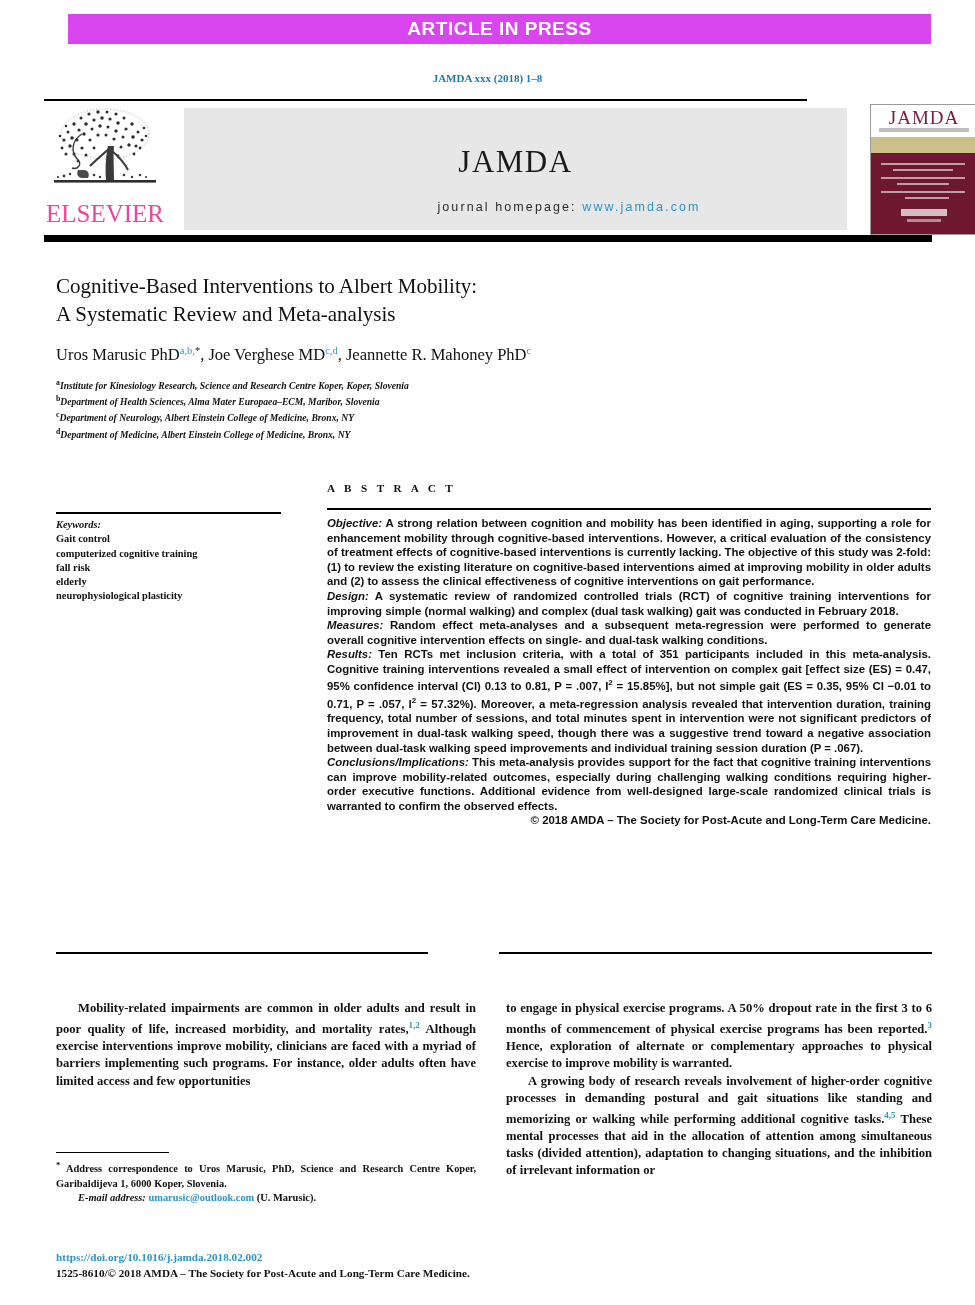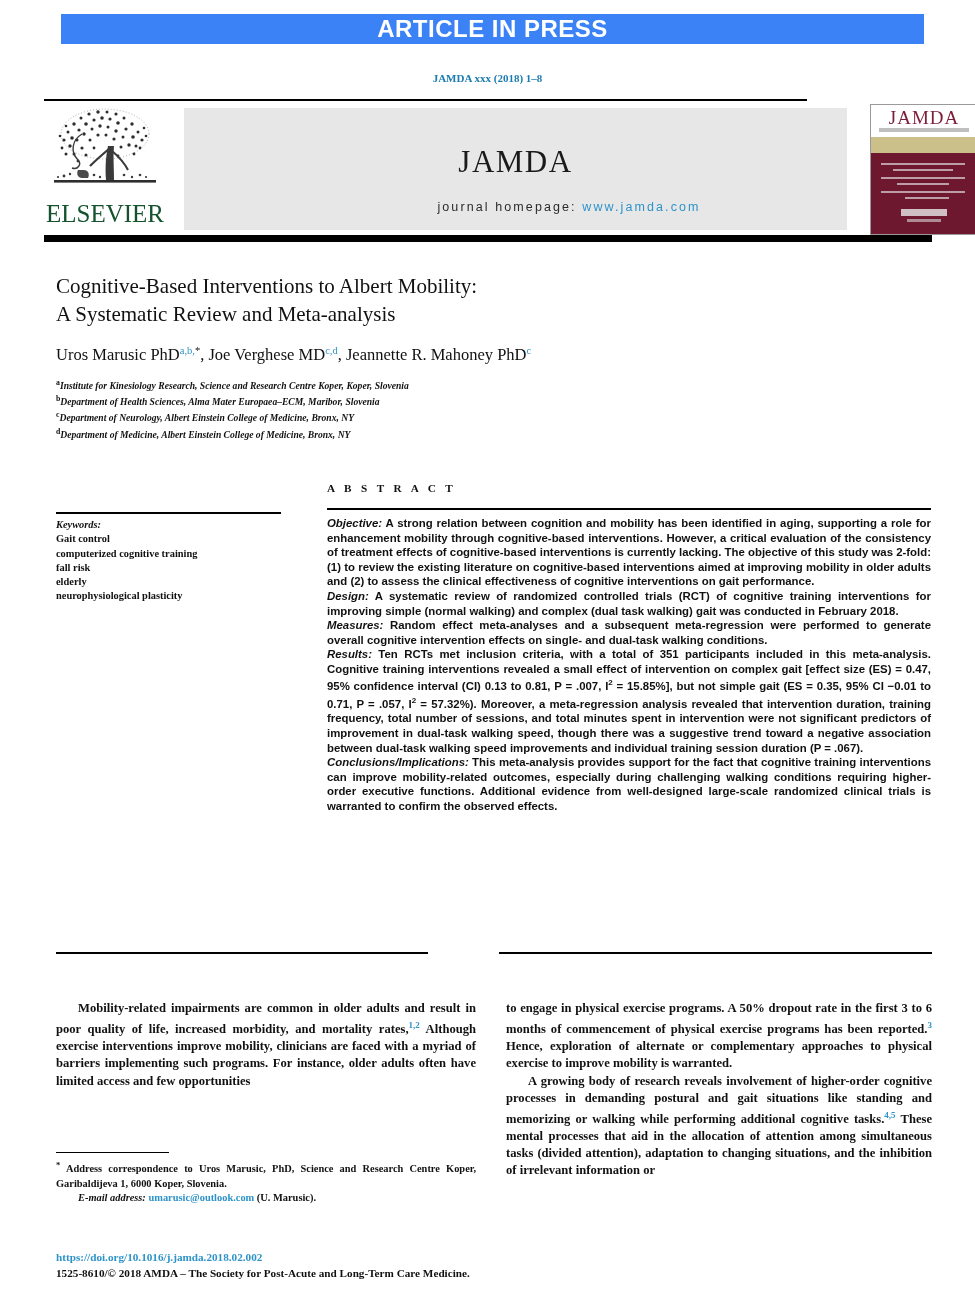--- a/index.html
+++ b/index.html
@@ -12,29 +12,29 @@
     height: 1305px;
     font-family: "Liberation Serif", "DejaVu Serif", serif;
     color: #000000;
     position: relative;
     overflow: hidden;
   }
 
   
   .press-banner {
     position: absolute;
-    left: 61px;
+    left: 68px;
     top: 14px;
     width: 863px;
     height: 30px;
-    background: #3b82f6;
+    background: #d946ef;
     color: #ffffff;
     font-family: "Liberation Sans", sans-serif;
     font-weight: bold;
-    font-size: 24px;
+    font-size: 19px;
     letter-spacing: 0.5px;
     display: flex;
     align-items: center;
     justify-content: center;
   }
 
   
   .citation-line {
     position: absolute;
     left: 0;
@@ -85,21 +85,21 @@
     top: 0;
     width: 114px;
     height: 98px;
   }
   .elsevier-word {
     position: absolute;
     left: 0;
     top: 97px;
     width: 122px;
     text-align: center;
-    color: #14532d;
+    color: #ec4899;
     font-family: "Liberation Serif", serif;
     font-size: 25px;
     letter-spacing: 0px;
     line-height: 1;
   }
 
   .journal-band {
     position: absolute;
     left: 140px;
     top: 8px;
@@ -448,20 +448,21 @@
 </div>
 
 <div class="abstract-head">A B S T R A C T</div>
 <div class="abs-rule"></div>
 <div class="abstract-body">
   <p><span class="lbl">Objective:</span><span> A strong relation between cognition and mobility has been identified in aging, supporting a role for enhancement mobility through cognitive-based interventions. However, a critical evaluation of the consistency of treatment effects of cognitive-based interventions is currently lacking. The objective of this study was 2-fold: (1) to review the existing literature on cognitive-based interventions aimed at improving mobility in older adults and (2) to assess the clinical effectiveness of cognitive interventions on gait performance.</span></p>
   <p><span class="lbl">Design:</span><span> A systematic review of randomized controlled trials (RCT) of cognitive training interventions for improving simple (normal walking) and complex (dual task walking) gait was conducted in February 2018.</span></p>
   <p><span class="lbl">Measures:</span><span> Random effect meta-analyses and a subsequent meta-regression were performed to generate overall cognitive intervention effects on single- and dual-task walking conditions.</span></p>
   <p><span class="lbl">Results:</span><span> Ten RCTs met inclusion criteria, with a total of 351 participants included in this meta-analysis. Cognitive training interventions revealed a small effect of intervention on complex gait [effect size (ES) = 0.47, 95% confidence interval (CI) 0.13 to 0.81, P = .007, I<sup>2</sup> = 15.85%], but not simple gait (ES = 0.35, 95% CI −0.01 to 0.71, P = .057, I<sup>2</sup> = 57.32%). Moreover, a meta-regression analysis revealed that intervention duration, training frequency, total number of sessions, and total minutes spent in intervention were not significant predictors of improvement in dual-task walking speed, though there was a suggestive trend toward a negative association between dual-task walking speed improvements and individual training session duration (P = .067).</span></p>
   <p><span class="lbl">Conclusions/Implications:</span><span> This meta-analysis provides support for the fact that cognitive training interventions can improve mobility-related outcomes, especially during challenging walking conditions requiring higher-order executive functions. Additional evidence from well-designed large-scale randomized clinical trials is warranted to confirm the observed effects.</span></p>
+  <p class="copyright">© 2018 AMDA – The Society for Post-Acute and Long-Term Care Medicine.</p>
 </div>
 
 <div class="col-rule-left"></div>
 <div class="col-rule-right"></div>
 
 <div class="body-col left">
   <p><span>Mobility-related impairments are common in older adults and result in poor quality of life, increased morbidity, and mortality rates,</span><sup class="ref">1,2</sup><span> Although exercise interventions improve mobility, clinicians are faced with a myriad of barriers implementing such programs. For instance, older adults often have limited access and few opportunities</span></p>
 </div>
 
 <div class="body-col right">

